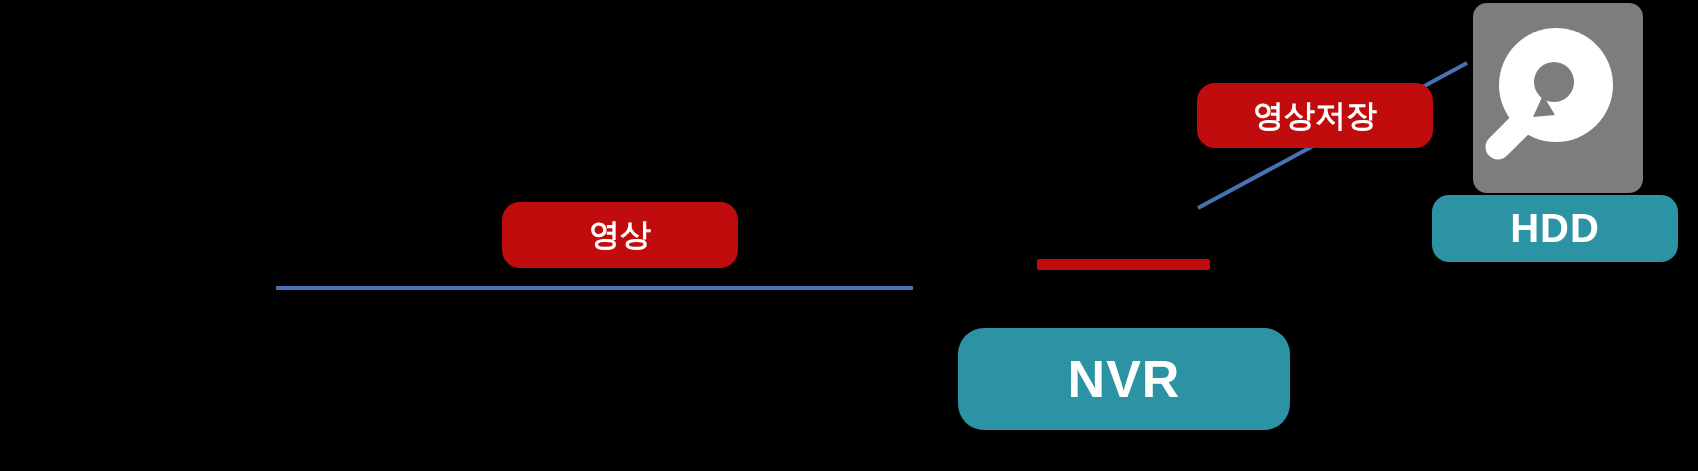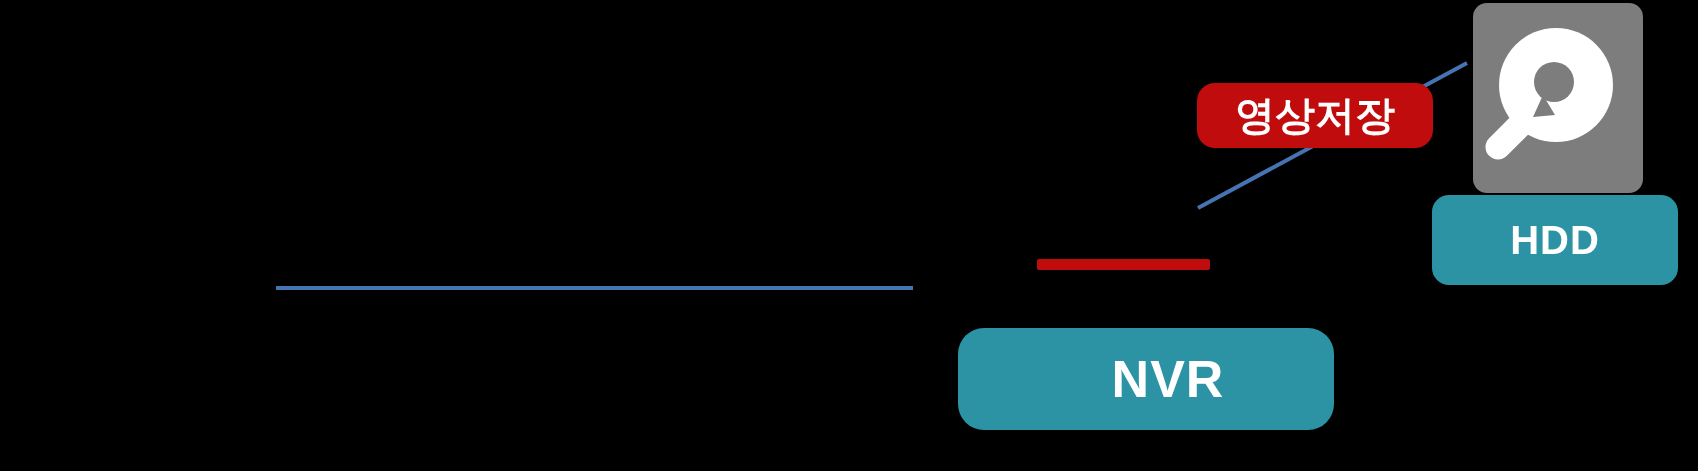--- a/index.html
+++ b/index.html
@@ -42,39 +42,38 @@
     font-size: 35px;
     line-height: 37px;
     letter-spacing: 1px;
   }
   .node-nvr {
     left: 958px; top: 328px;
     width: 332px; height: 102px;
     border-radius: 26px;
     font-size: 52px;
     letter-spacing: 1px;
-    padding-left: 44px;
   }
   .node-hdd {
     left: 1432px; top: 195px;
-    width: 246px; height: 90px;
+    width: 246px; height: 67px;
     border-radius: 17px;
     font-size: 40px;
     letter-spacing: 1px;
   }
   .pill {
     position: absolute;
     background: #c00c0c;
     color: #ffffff;
     display: flex;
     align-items: center;
     justify-content: center;
     text-align: right;
     font-weight: 700;
-    font-size: 40px;
+    font-size: 31px;
     border-radius: 18px;
     z-index: 3;
   }
   .pill-video {
     left: 502px; top: 202px;
     width: 236px; height: 66px;
   }
   .pill-video-storage {
     left: 1197px; top: 83px;
     width: 236px; height: 65px;
@@ -98,20 +97,23 @@
 <body>
 
 <div class="canvas">
 
   <svg class="connectors" viewBox="0 0 1698 471" xmlns="http://www.w3.org/2000/svg">
     <line x1="276" y1="288" x2="913" y2="288" stroke="#4673b1" stroke-width="4"></line>
     <line x1="1198" y1="208" x2="1467" y2="63" stroke="#4673b1" stroke-width="4"></line>
   </svg>
 
 
+  <div class="pill pill-video">
+    <span>영상</span>
+  </div>
 
   <div class="red-bar"></div>
 
   <div class="node node-nvr">
     <span>NVR</span>
   </div>
 
   <div class="pill pill-video-storage">
     <span>영상저장</span>
   </div>

